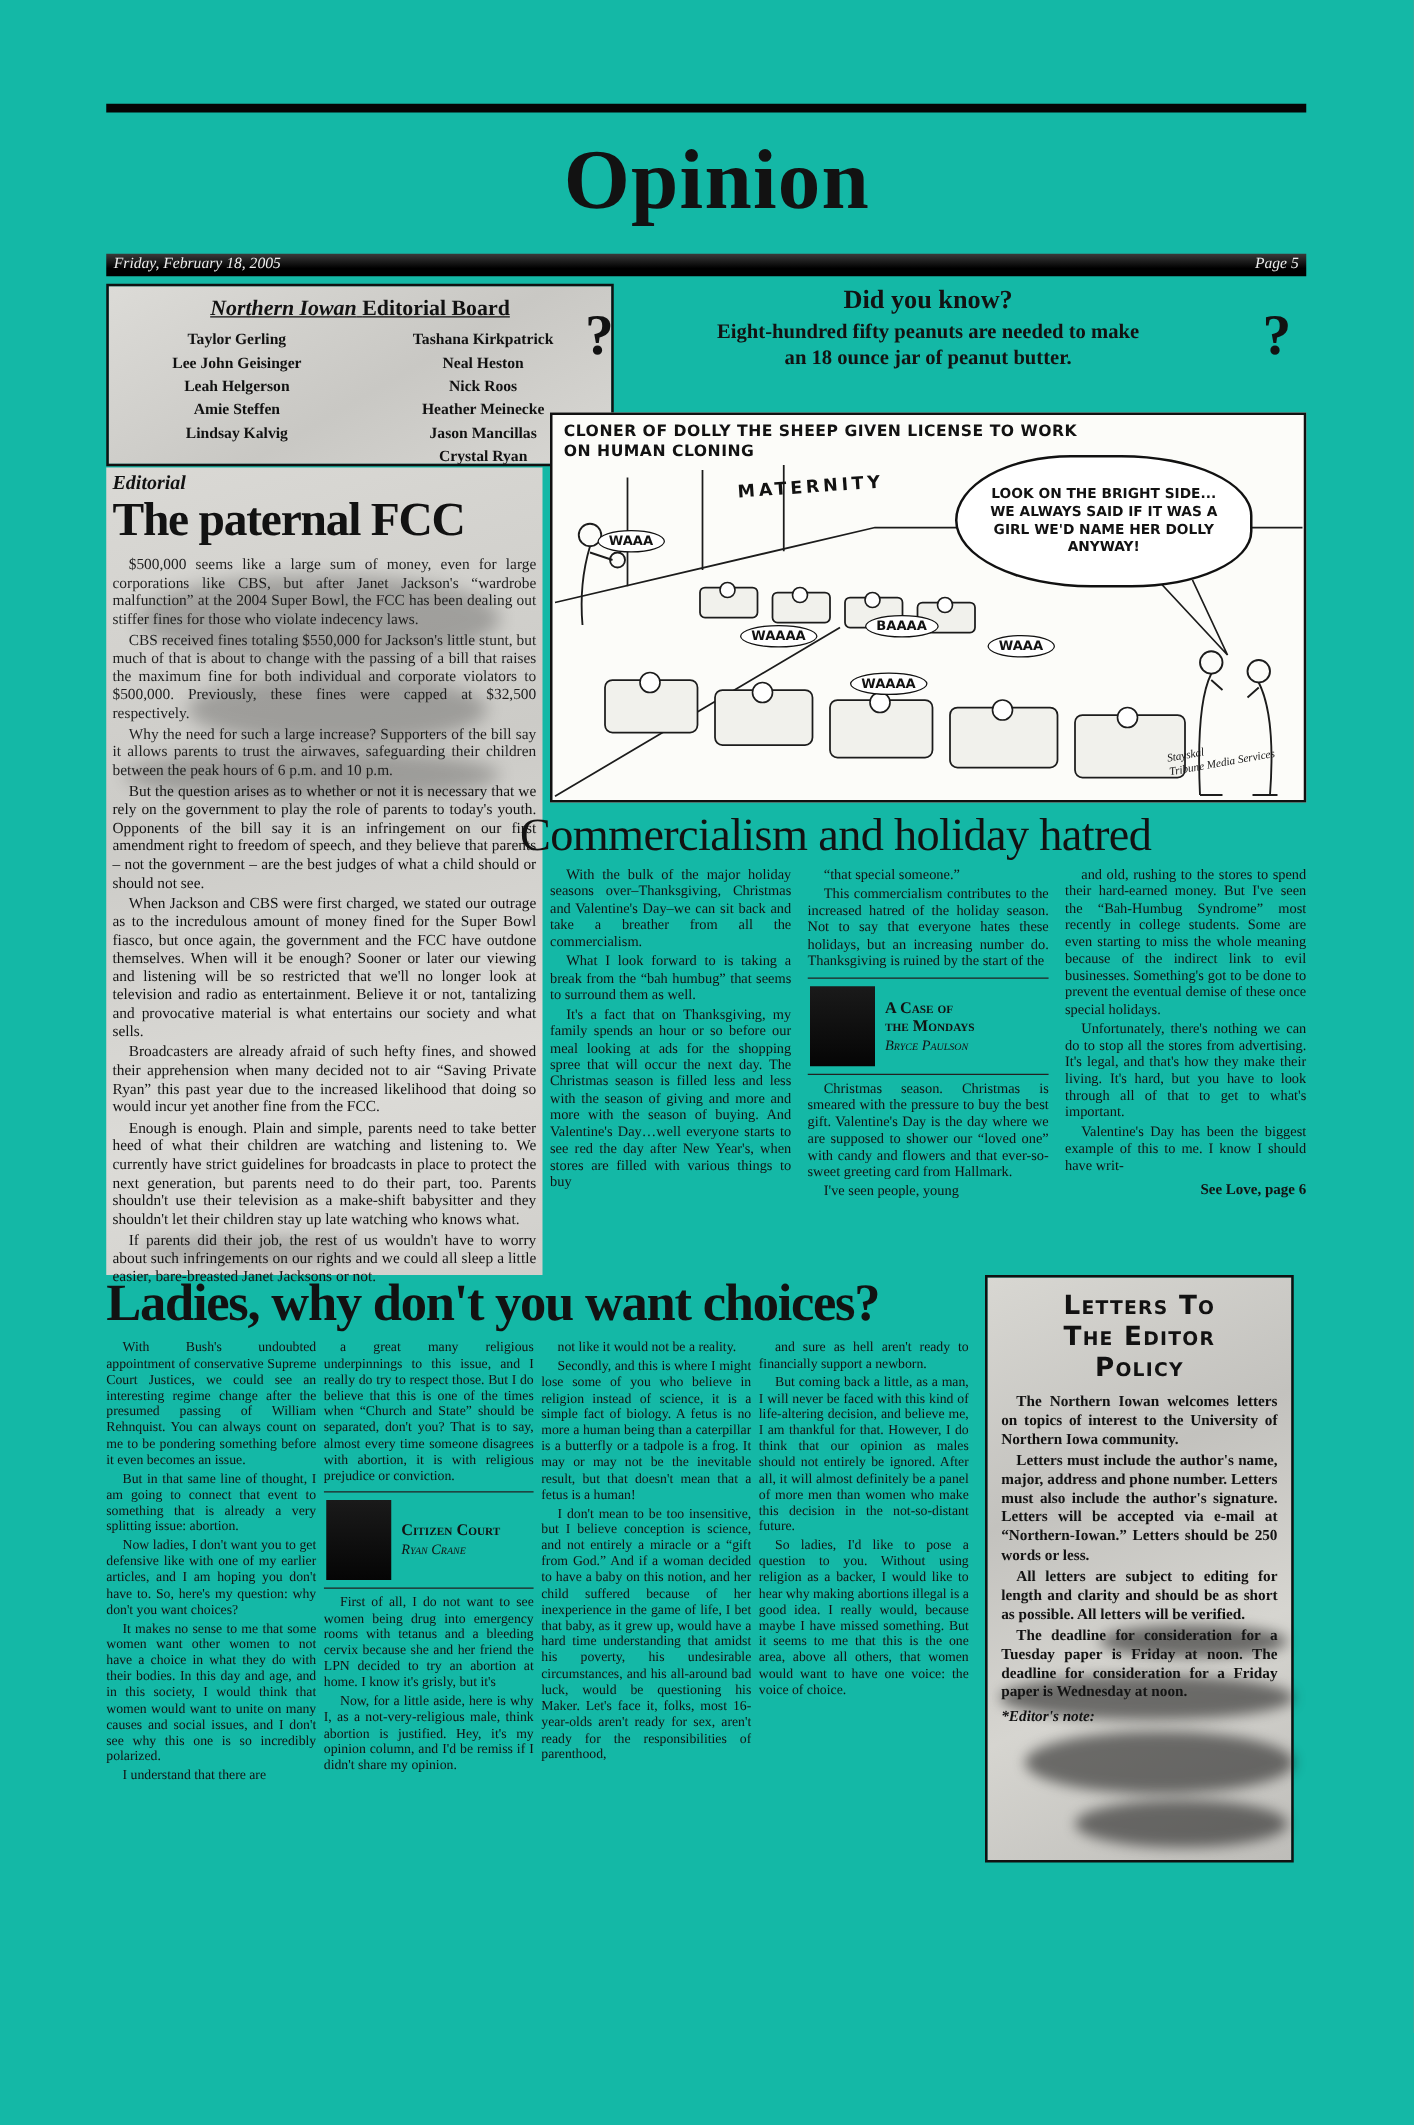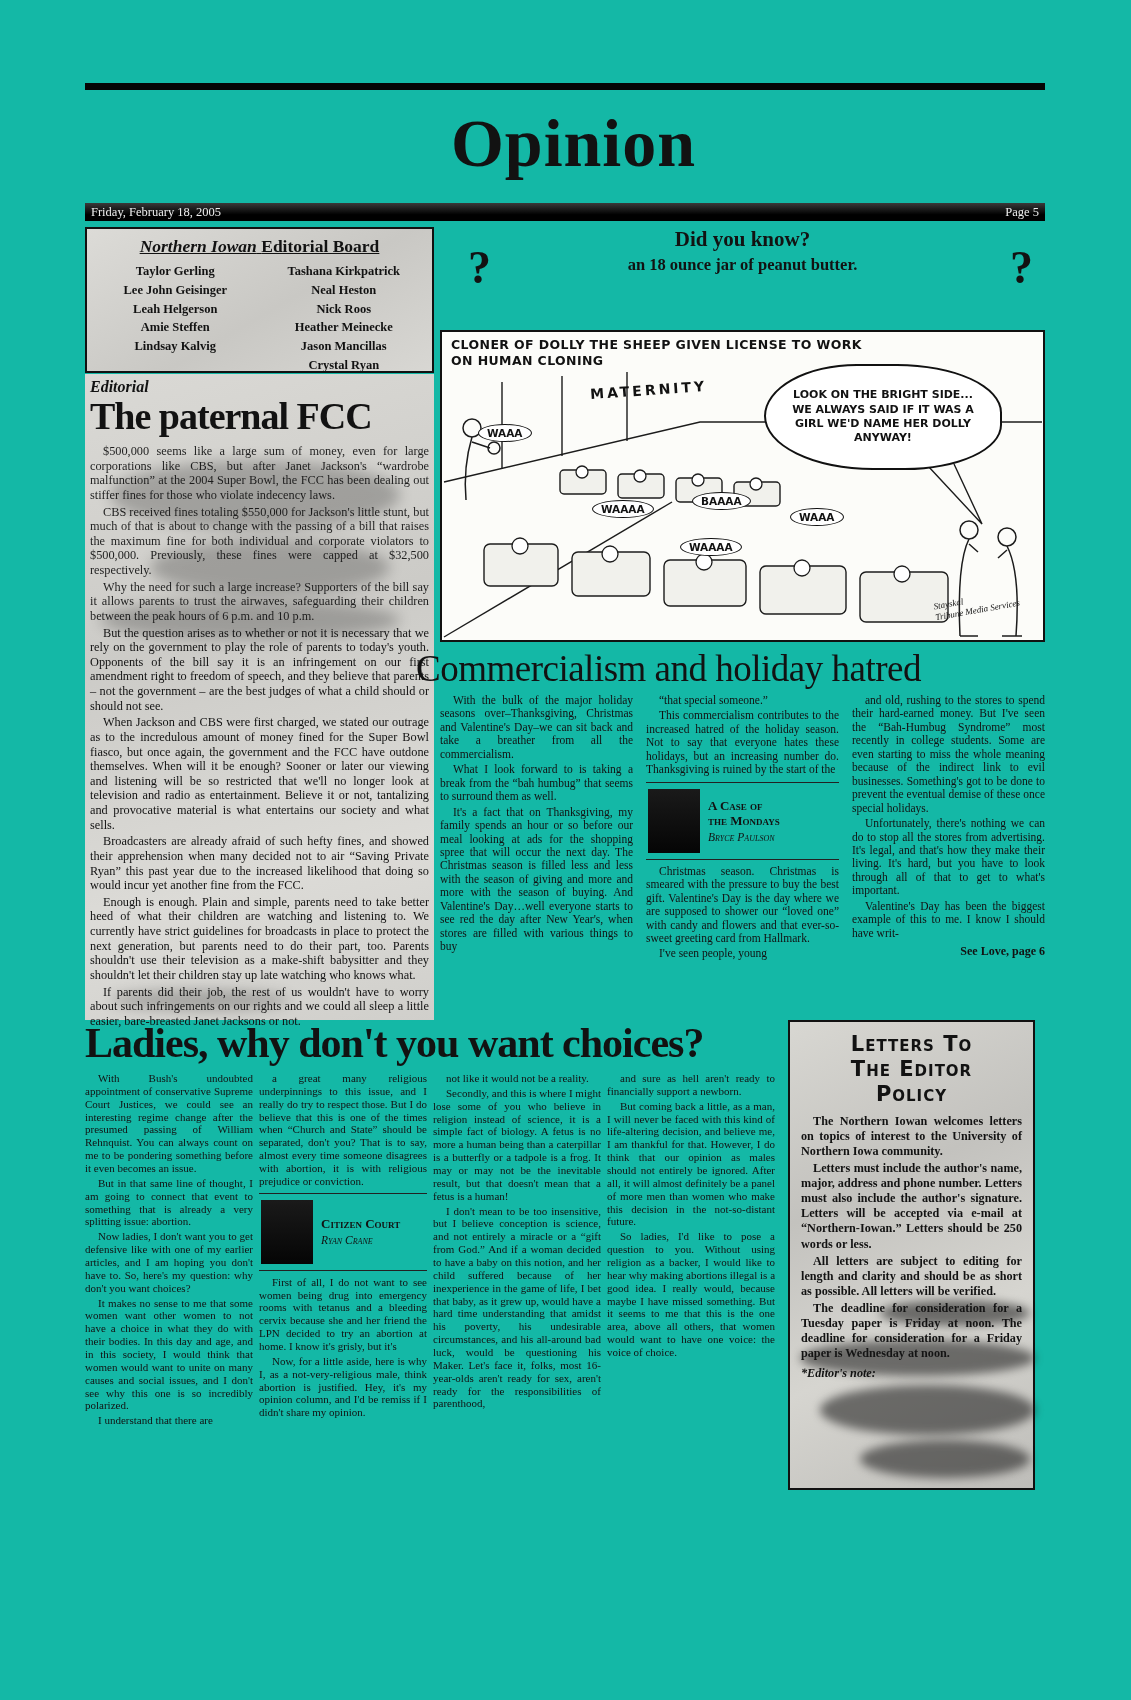--- a/index.html
+++ b/index.html
@@ -2,24 +2,24 @@
 <html><head>
 <meta charset="utf-8">
 <style>
   html,body{margin:0;padding:0;background:#888;}
   .page{position:relative;width:1131px;height:1700px;margin:0 auto;background:#14b8a6;
         font-family:"Liberation Serif",serif;color:#121212;overflow:hidden;padding-left:16px;}
   .abs{position:absolute;}
   .toprule{left:85px;top:83px;width:960px;height:7px;background:#050505;}
   .masthead{left:0;top:104px;width:100%;text-align:center;font-size:68px;font-weight:bold;margin:0;letter-spacing:1px;}
   .datebar{left:85px;top:203px;width:960px;height:18px;background:linear-gradient(#3a3a3a,#000 65%);
-           color:#eee;font-size:12.5px;display:flex;justify-content:space-between;
-           align-items:center;padding:0 6px;box-sizing:border-box;}
-  
-  .board{left:85px;top:227px;width:349px;height:146px;border:2px solid #111;
+           color:#eee;font-style:italic;font-size:12.5px;display:flex;justify-content:space-between;
+           align-items:flex-start;padding:0 6px;box-sizing:border-box;}
+  
+  .board{left:85px;top:227px;width:406px;height:146px;border:2px solid #111;
          background:linear-gradient(150deg,#dcdbd7,#c9c8c4 55%,#d8d7d3);padding:7px 4px;box-sizing:border-box;}
   .board-title{text-align:center;font-size:17.5px;font-weight:bold;text-decoration:underline;margin-bottom:5px;}
   .board-title .it{font-style:italic;}
   .board-cols{display:flex;}
   .board-col{flex:1;text-align:center;font-weight:bold;font-size:12.5px;line-height:1.5;}
   .board-col p{margin:0;}
   
   .editorial{left:85px;top:374px;width:349px;height:646px;background:linear-gradient(165deg,#dad9d5,#cccbc7 40%,#dcdbd7 75%,#d0cfcb);
              padding:4px 5px;box-sizing:border-box;}
   .kicker{font-weight:bold;font-style:italic;font-size:16px;}
@@ -124,20 +124,21 @@
   <div class="blob abs" style="left:110px;top:460px;width:290px;height:70px;"></div>
   <div class="blob abs" style="left:150px;top:540px;width:240px;height:55px;"></div>
   <div class="blob abs" style="left:100px;top:600px;width:300px;height:40px;"></div>
   <div class="blob abs" style="left:110px;top:990px;width:180px;height:20px;"></div>
 
   <section class="dyk abs">
     <span class="qmark" style="left:28px;">?</span>
     <span class="qmark" style="right:12px;">?</span>
     <h3 class="dyk-title">Did you know?</h3>
     <div class="dyk-fact">
+      <div>Eight-hundred fifty peanuts are needed to make</div>
       <div>an 18 ounce jar of peanut butter.</div>
     </div>
   </section>
 
   <section class="cartoon abs">
     <svg width="601" height="308" viewBox="0 0 601 308" style="position:absolute;left:0;top:0;">
       <g stroke="#1c1c1c" stroke-width="1.4" fill="none">
         <path d="M2,150 L258,90 L600,90"></path>
         <path d="M60,137 L60,50 M120,124 L120,44 M185,109 L185,40"></path>
         <path d="M2,305 L230,170"></path>

